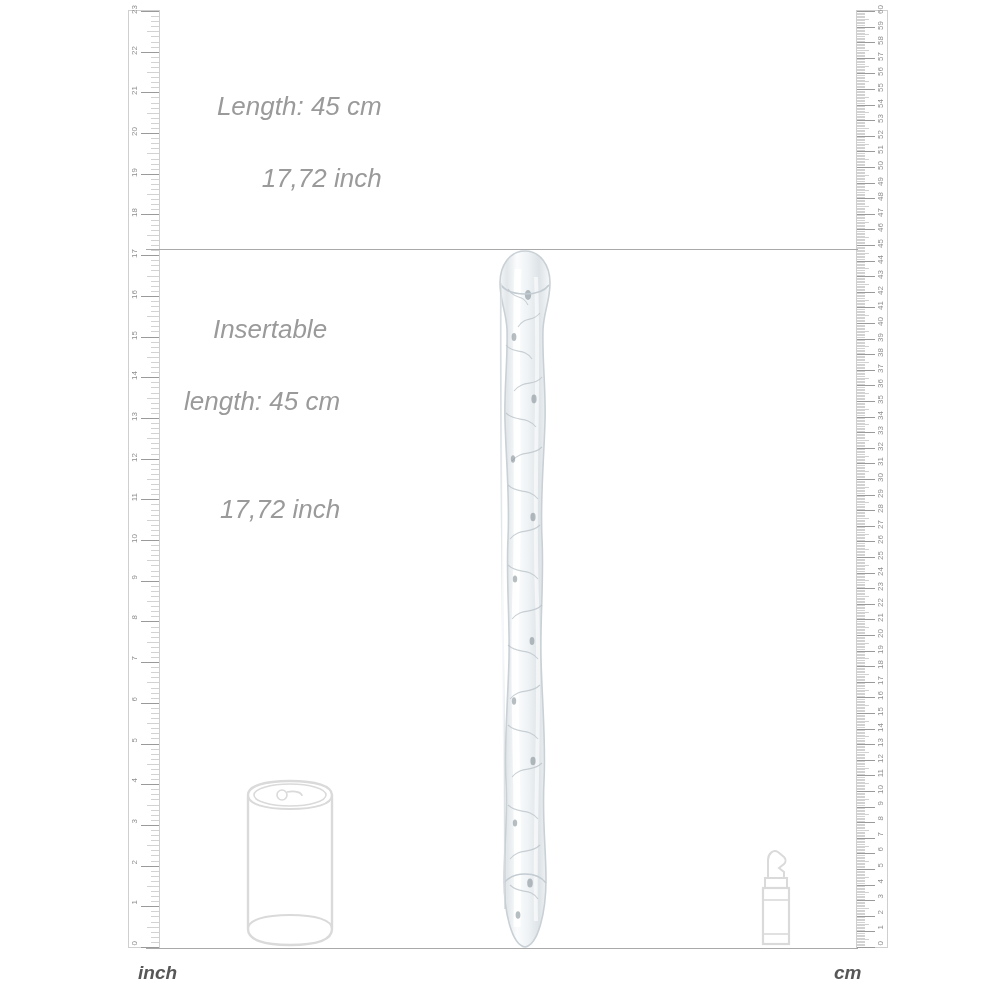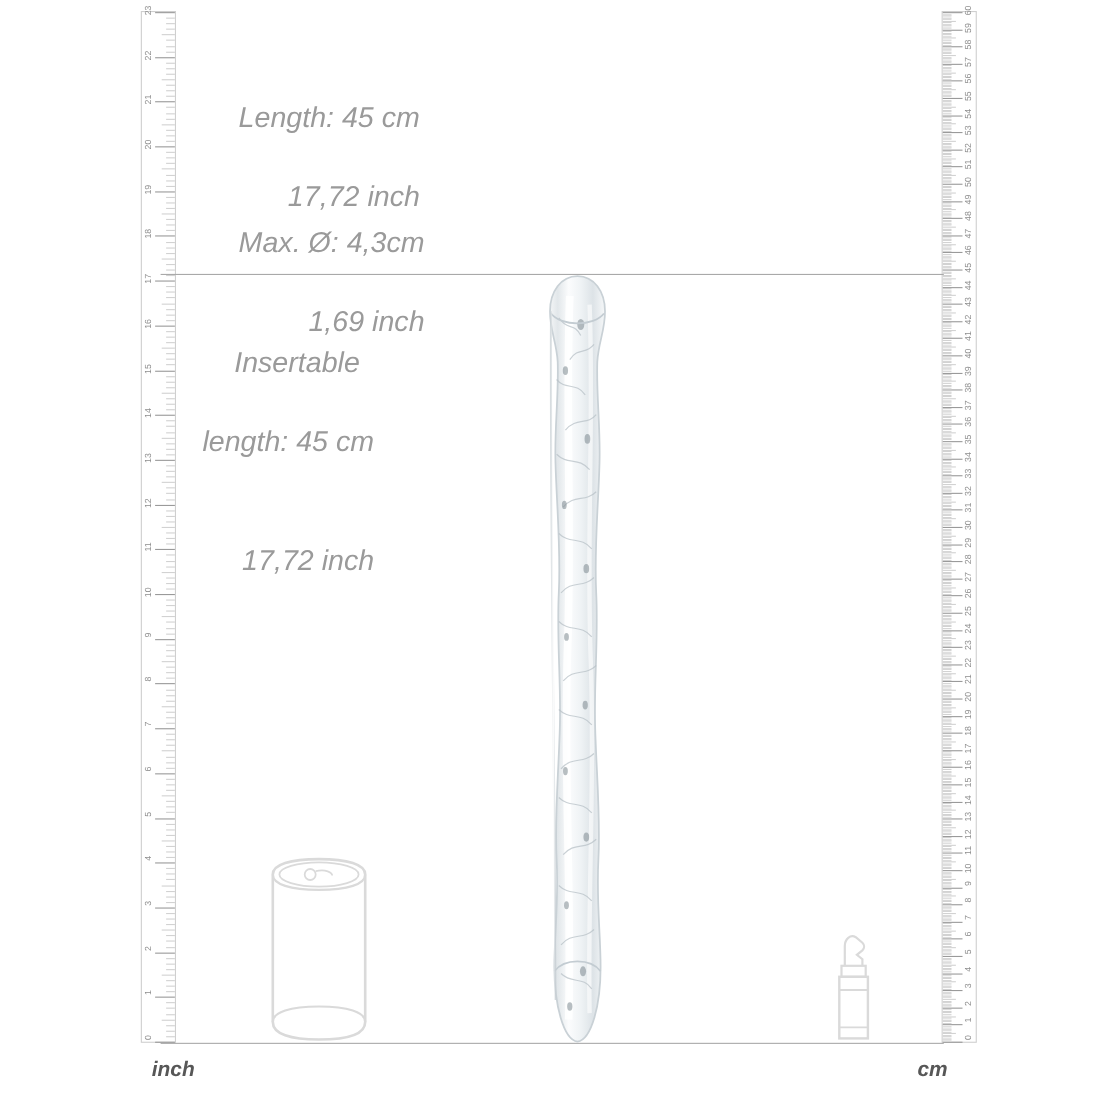--- a/index.html
+++ b/index.html
@@ -1013,22 +1013,20 @@
 
   <div class="hline" id="topline"></div>
   <div class="hline" id="baseline"></div>
 
   <div class="spec" id="spec-length">
     <span>Length: 45 cm</span>
     <span class="l2">17,72 inch</span>
   </div>
 
   <div class="spec" id="spec-diameter">
-    <span>Max. Ø: 4,3cm</span>
-    <span class="l2">1,69 inch</span>
   </div>
 
   <div class="spec" id="spec-insertable">
     <span>Insertable</span>
     <span style="display:block">length: 45 cm</span>
     <span class="l2">17,72 inch</span>
   </div>
 
   <svg id="can" class="outline-svg" viewBox="0 0 104 169">
     <path d="M10 16 C10 7 26 2 52 2 C78 2 94 7 94 16 L94 150 C94 161 78 166 52 166 C26 166 10 161 10 150 Z" fill="none" stroke="#dadada" stroke-width="2.4"></path>

